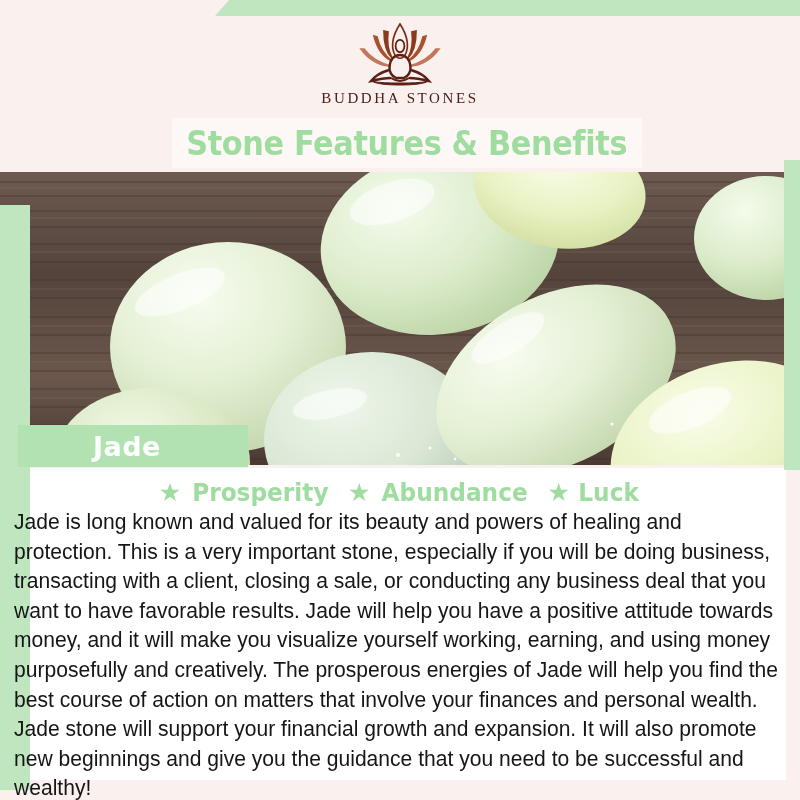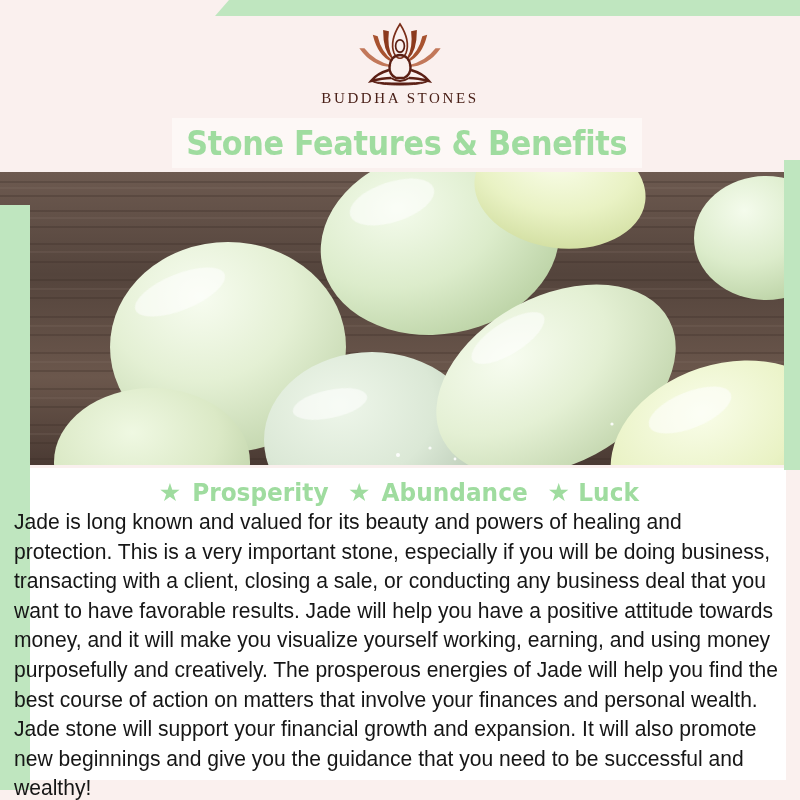--- a/index.html
+++ b/index.html
@@ -289,20 +289,23 @@
         <circle cx="430" cy="276" r="1.6"></circle>
         <circle cx="455" cy="287" r="1.4"></circle>
         <circle cx="612" cy="252" r="1.6"></circle>
       </g>
     </svg>
   </div>
 
   <div class="strip-right"></div>
   <div class="strip-left"></div>
 
+  <div class="jade-bar">
+    <div class="jade-label">Jade</div>
+  </div>
 
   <div class="content"></div>
 
   <div class="benefits">
     <div class="benefit">
       <span class="benefit-star">★</span>
       <span class="benefit-label">Prosperity</span>
     </div>
     <div class="benefit">
       <span class="benefit-star">★</span>

